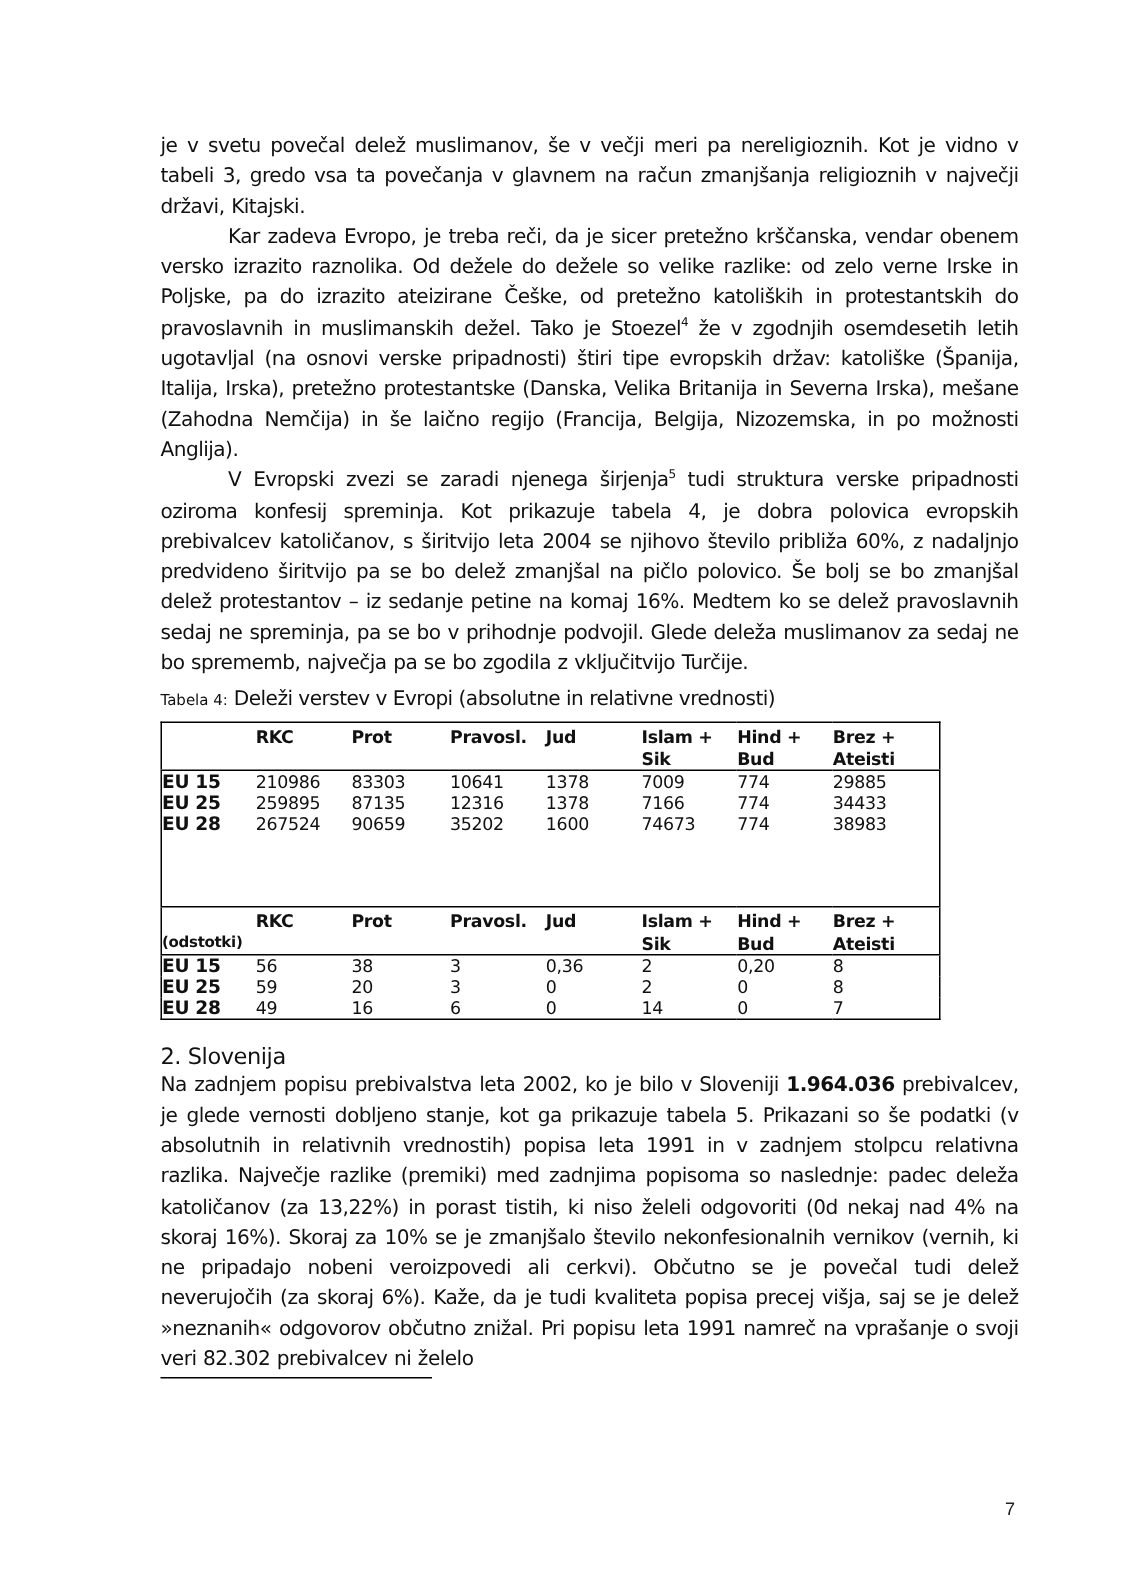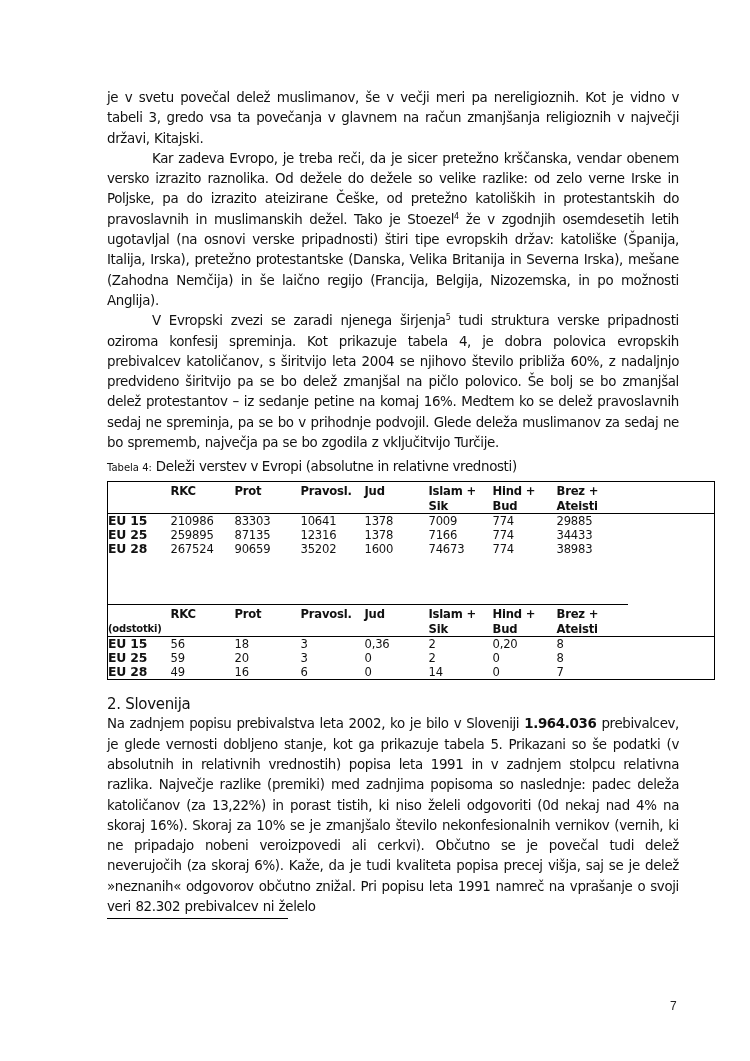--- a/index.html
+++ b/index.html
@@ -4,21 +4,21 @@
 <style>
   html, body { margin: 0; padding: 0; background: #ffffff; }
   body { width: 750px; height: 1061px; position: relative; overflow: hidden;
          font-family: "DejaVu Sans", sans-serif; color: #111; }
   .page { position: absolute; left: 107px; top: 88px; width: 572px; }
   .para { font-size: 13.4px; line-height: 20.3px; text-align: justify; margin: 0; letter-spacing: -0.35px; word-spacing: 0.5px; }
   .indent { text-indent: 45px; }
   sup { font-size: 8px; line-height: 0; vertical-align: super; }
   .caption { margin-top: 4px; font-size: 13.4px; line-height: 20px; letter-spacing: -0.35px; }
   .caption .cap-label { font-size: 10px; letter-spacing: 0; }
-  table.t4 { border-collapse: collapse; width: 608px; margin-top: 3px; font-size: 11.6px; letter-spacing: -0.2px; }
+  table.t4 { border-collapse: collapse; width: 520px; margin-top: 3px; font-size: 11.6px; letter-spacing: -0.2px; }
   table.t4 td { padding: 0 0 0 0; vertical-align: top; line-height: 14.2px; }
   table.t4 .hdr td { font-weight: bold; padding-top: 2px; }
   table.t4 .rowlabel { font-weight: bold; font-size: 12.4px; }
   .c0 { width: 63px; } .c1 { width: 64px; } .c2 { width: 66px; } .c3 { width: 64px; }
   .c4 { width: 64px; } .c5 { width: 64px; } .c6 { width: 64px; } .c7 { width: 71px; }
   .box { border: 1px solid #000; }
   .hdr-sep td { border-bottom: 1px solid #000; }
   .blank-row td { height: 48px; }
   .odst { font-weight: normal; font-size: 10px; }
   h2.section { font-size: 15px; font-weight: normal; margin: 14px 0 0 0; line-height: 20px; letter-spacing: -0.3px; }
@@ -108,21 +108,21 @@
           <td><span>Pravosl.</span><br><span></span></td>
           <td><span>Jud</span><br><span></span></td>
           <td><span>Islam +</span><br><span>Sik</span></td>
           <td><span>Hind +</span><br><span>Bud</span></td>
           <td><span>Brez +</span><br><span>Ateisti</span></td>
           <td></td>
         </tr>
     <tr>
           <td class="rowlabel">EU 15</td>
           <td>56</td>
-          <td>18</td>
+          <td>38</td>
           <td>3</td>
           <td>0,36</td>
           <td>2</td>
           <td>0,20</td>
           <td>8</td>
           <td></td>
         </tr>
         <tr>
           <td class="rowlabel">EU 25</td>
           <td>59</td>

